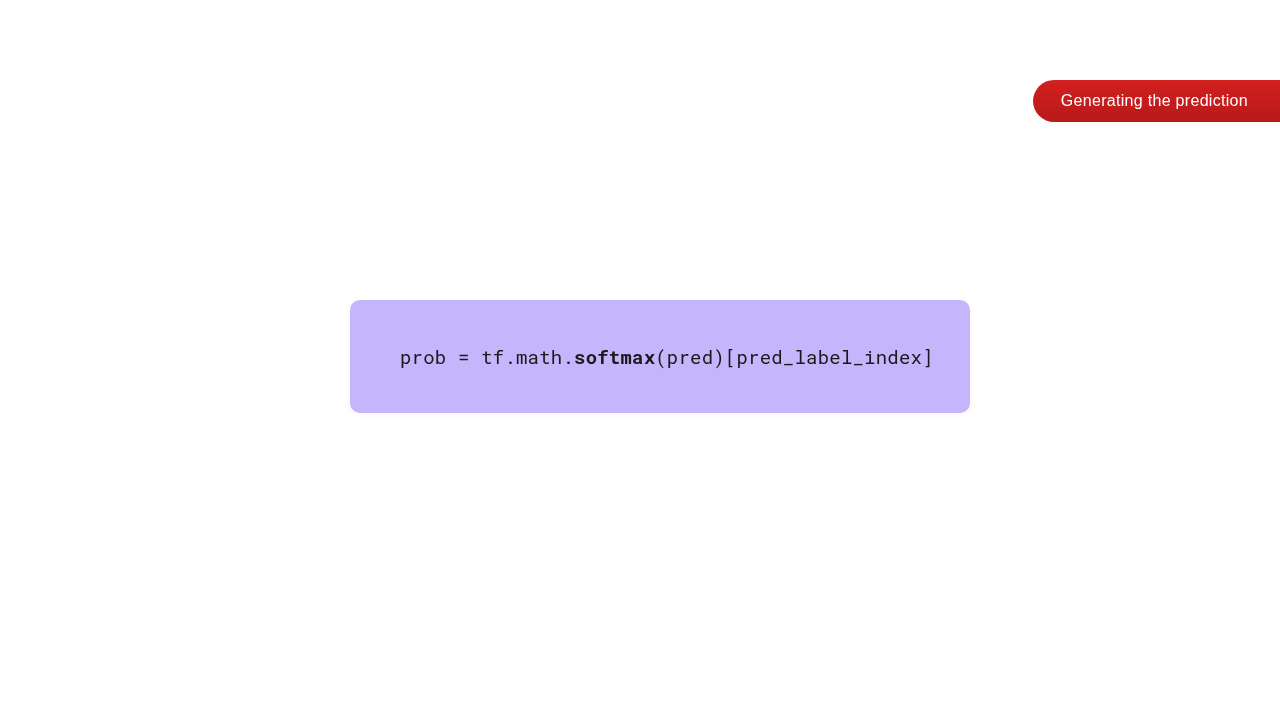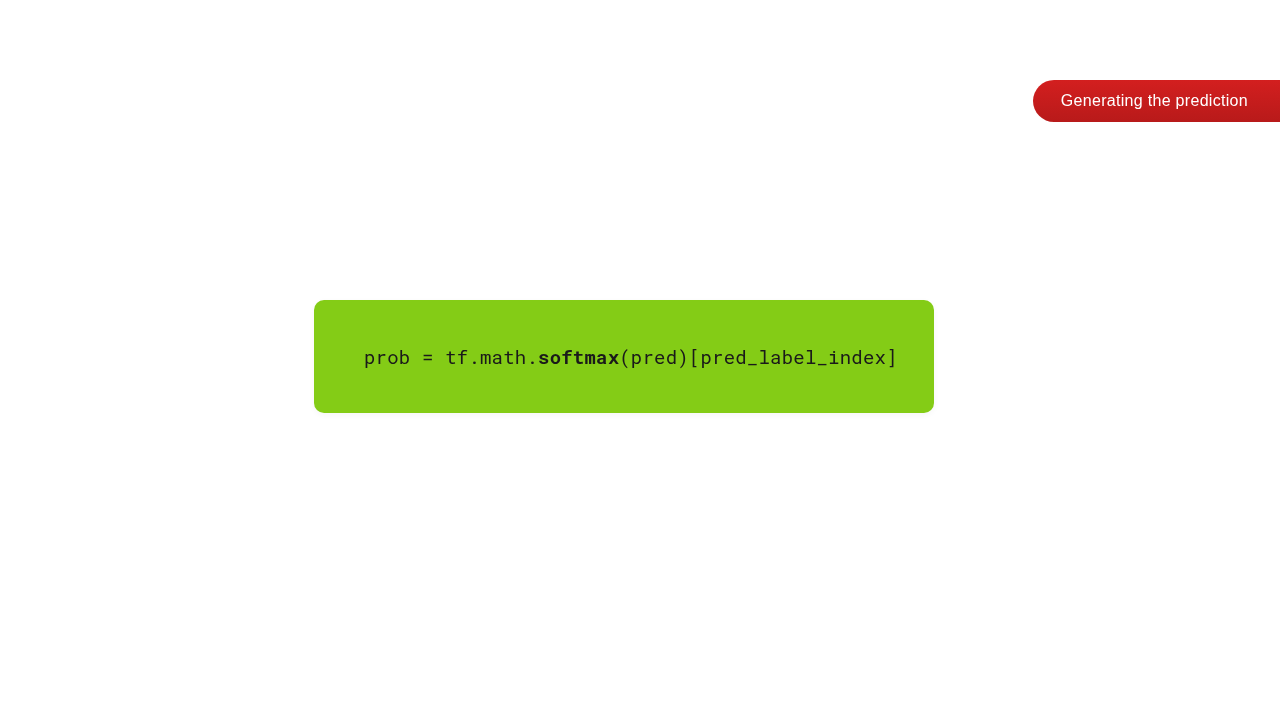--- a/index.html
+++ b/index.html
@@ -27,23 +27,23 @@
       font-weight: 400;
       padding: 12px 32px 12px 28px;
       border-radius: 24px 0 0 24px;
       letter-spacing: 0.3px;
       margin-top: 20px;
     }
     
     .code-box {
       position: absolute;
       top: 300px;
-      left: 314px;
+      left: 350px;
       width: 620px;
-      background: #84cc16;
+      background: #c4b5fd;
       border-radius: 10px;
       padding: 44px 50px;
       box-shadow: 0 2px 6px rgba(0,0,0,0.04);
     }
     
     .code-line {
       font-family: "Roboto Mono", "Menlo", "Consolas", monospace;
       font-size: 19px;
       color: #1a1a1a;
       white-space: pre;

